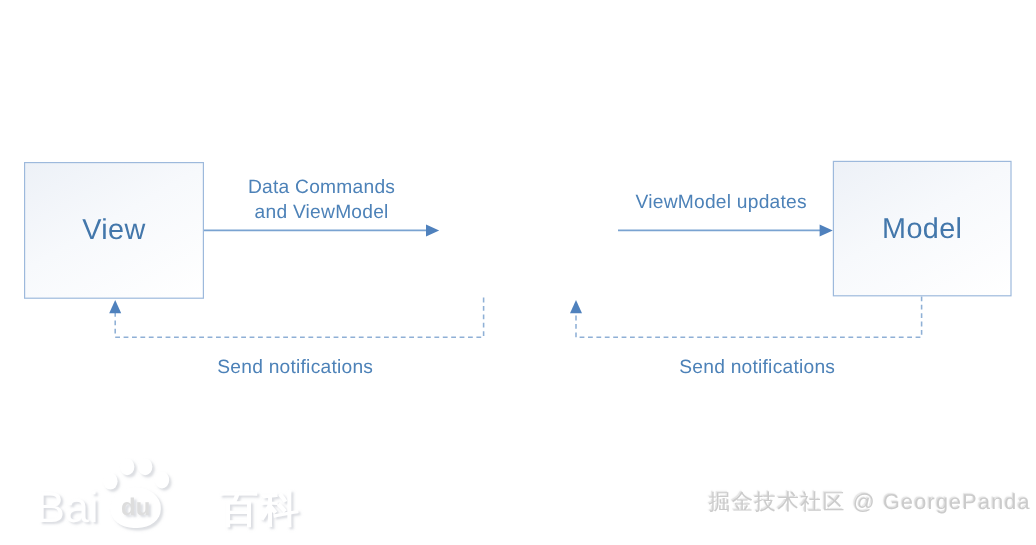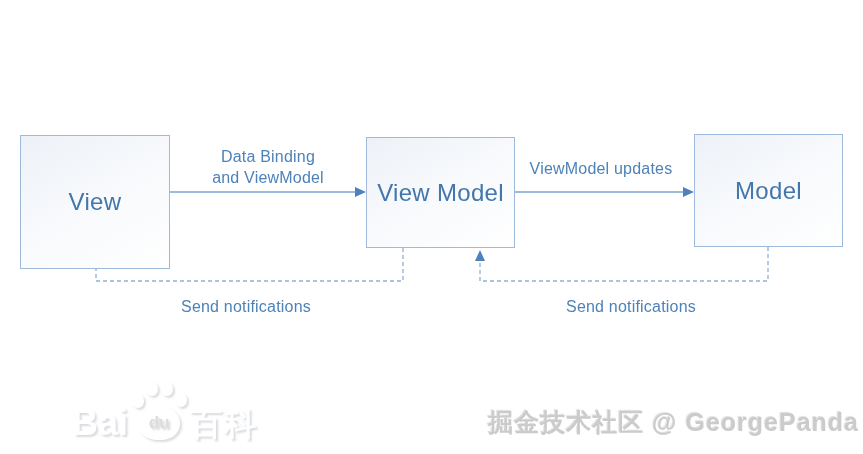--- a/index.html
+++ b/index.html
@@ -8,58 +8,58 @@
     font-family:"Liberation Sans", sans-serif;
   }
   .node{
     position:absolute;
     border:1px solid #9db9dc;
     background:linear-gradient(150deg,#edf1f7 0%,#f7f9fc 45%,#ffffff 100%);
     display:flex;align-items:center;justify-content:center;
     color:#4377ab;font-size:24px;letter-spacing:0.3px;
     box-sizing:border-box;
   }
-  .node-view{left:20px;top:135px;width:150px;height:134px;}
+  .node-view{left:20px;top:135px;width:150px;height:114px;}
   .node-viewmodel{left:366px;top:137px;width:149px;height:111px;}
   .node-model{left:694px;top:134px;width:149px;height:113px;}
   .connector-layer{position:absolute;left:0;top:0;width:863px;height:454px;pointer-events:none;}
   .edge-label{
     position:absolute;text-align:center;color:#4d82b8;font-size:16px;line-height:21px;
     letter-spacing:0.2px;
   }
   .label-databinding{left:168px;top:146px;width:200px;}
   .label-vmupdates{left:505px;top:158px;width:192px;}
   .label-notif-left{left:146px;top:296px;width:200px;}
   .label-notif-right{left:531px;top:296px;width:200px;}
   
   .wm-baidu{
     position:absolute;left:30px;top:376px;height:66px;
     display:flex;align-items:flex-end;
     color:#ffffff;
     text-shadow:2px 2px 2px rgba(185,190,198,0.55);
     user-select:none;
   }
-  .wm-baidu .latin{font-size:36px;font-weight:bold;line-height:38px;margin-left:42px;}
-  .wm-baidu .cjk{font-size:32px;font-weight:bold;line-height:36px;letter-spacing:2px;}
+  .wm-baidu .latin{font-size:36px;font-weight:normal;line-height:38px;}
+  .wm-baidu .cjk{font-size:32px;font-weight:bold;line-height:36px;letter-spacing:2px;margin-left:39px;}
   .paw{position:relative;width:58px;height:62px;margin:0 2px;}
   .paw .pad{
     position:absolute;left:8px;top:26px;width:42px;height:34px;border-radius:50% 50% 46% 46%;
     background:#ffffff;box-shadow:2px 2px 2px rgba(185,190,198,0.5);
     display:flex;align-items:center;justify-content:center;
-    color:#dddddd;font-size:17px;font-weight:bold;
+    color:#dddddd;font-size:20px;font-weight:bold;
   }
   .paw .toe{position:absolute;background:#ffffff;border-radius:50%;box-shadow:2px 2px 2px rgba(185,190,198,0.5);}
   .toe1{left:2px;top:14px;width:12px;height:14px;}
   .toe2{left:16px;top:2px;width:12px;height:14px;}
   .toe3{left:31px;top:2px;width:12px;height:14px;}
   .toe4{left:45px;top:13px;width:12px;height:14px;}
   
   .wm-credit{
     position:absolute;right:4px;top:406px;
-    font-size:25px;font-weight:bold;color:#cbcbcb;letter-spacing:1px;
+    font-size:18px;font-weight:normal;color:#cbcbcb;letter-spacing:1px;
     text-shadow:1px 1px 0 #ffffff, -1px -1px 1px rgba(160,160,160,0.35);
     user-select:none;white-space:nowrap;
   }
 </style>
 </head>
 <body>
 
 <div class="canvas">
 
   <svg class="connector-layer" width="863" height="454" viewBox="0 0 863 454" xmlns="http://www.w3.org/2000/svg">
@@ -73,29 +73,26 @@
     <path d="M403,248 L403,281 L96,281 L96,260" fill="none" stroke="#8fb0d6" stroke-width="1.3" stroke-dasharray="4,3"></path>
     <polygon points="91,261 101,261 96,250" fill="#4f81bd"></polygon>
 
     <path d="M768,247 L768,281 L480,281 L480,260" fill="none" stroke="#8fb0d6" stroke-width="1.3" stroke-dasharray="4,3"></path>
     <polygon points="475,261 485,261 480,250" fill="#4f81bd"></polygon>
   </svg>
 
   <div class="node node-view">
     <span>View</span>
   </div>
-  <div class="node node-viewmodel">
-    <span>View Model</span>
-  </div>
   <div class="node node-model">
     <span>Model</span>
   </div>
 
   <div class="edge-label label-databinding">
-    <div>Data Binding</div>
+    <div>Data Commands</div>
     <div>and ViewModel</div>
   </div>
   <div class="edge-label label-vmupdates">
     <div>ViewModel updates</div>
   </div>
   <div class="edge-label label-notif-left">Send notifications</div>
   <div class="edge-label label-notif-right">Send notifications</div>
 
   <div class="wm-baidu">
     <span class="latin">Bai</span>

